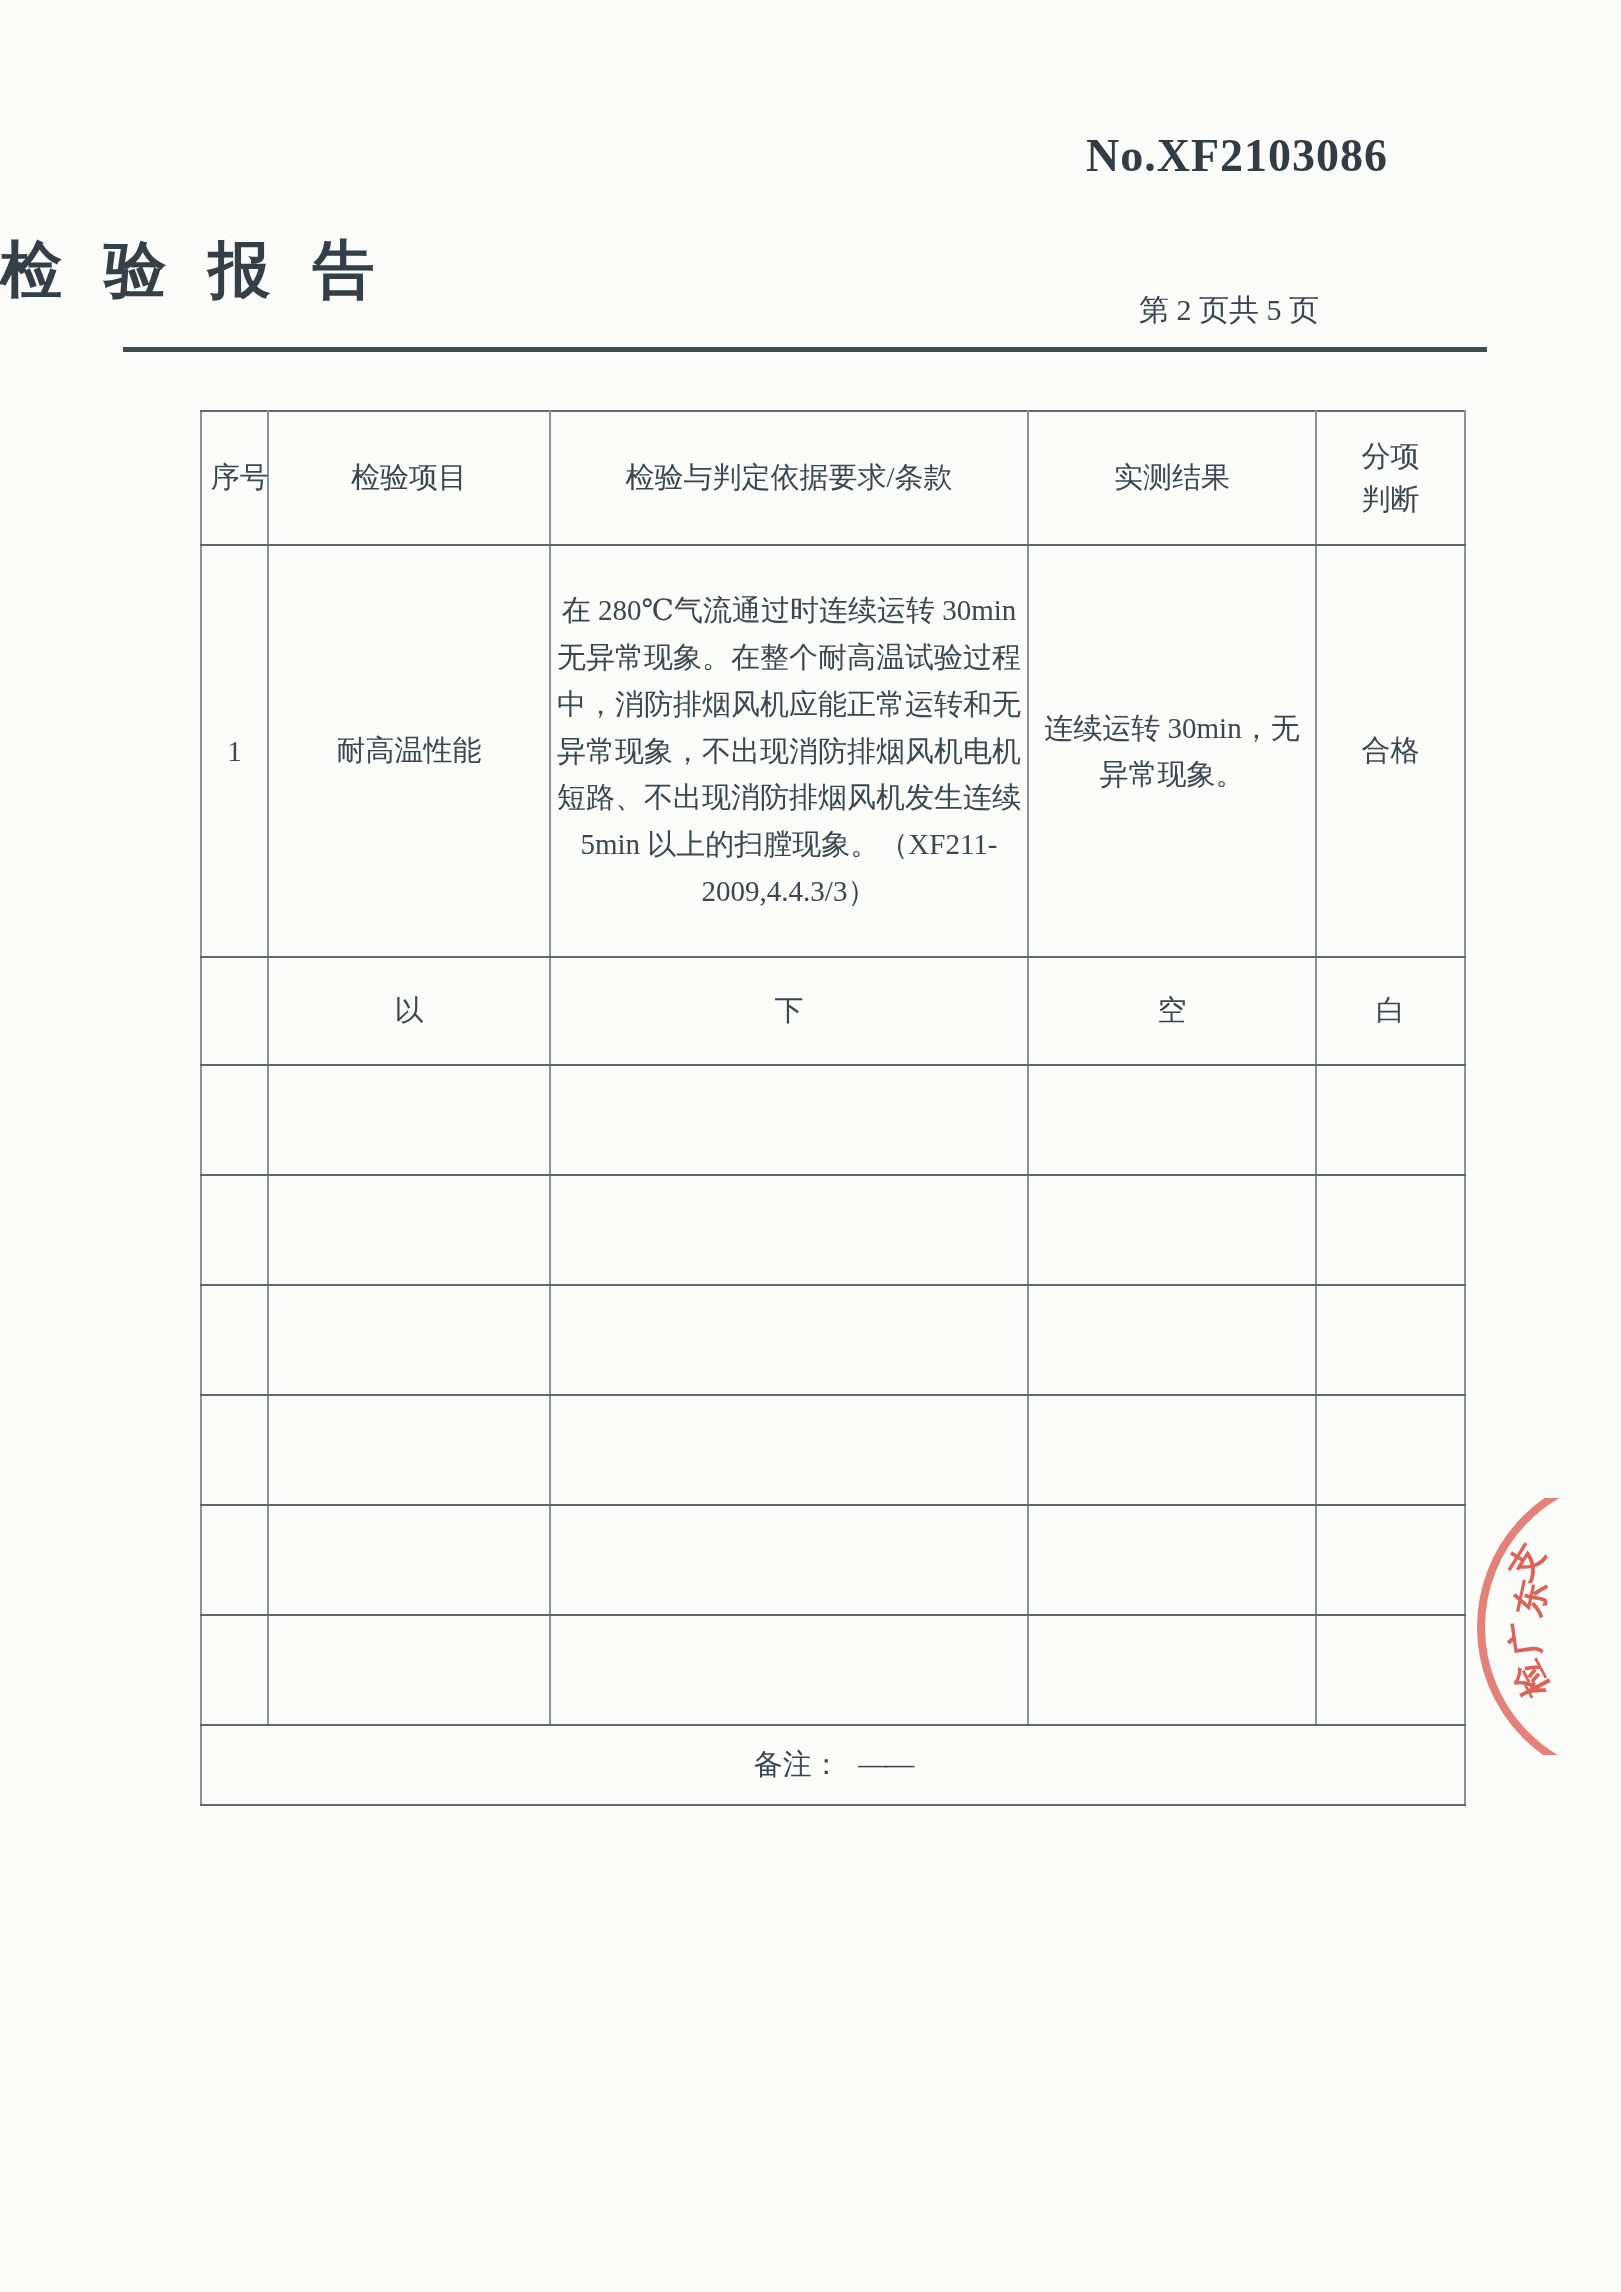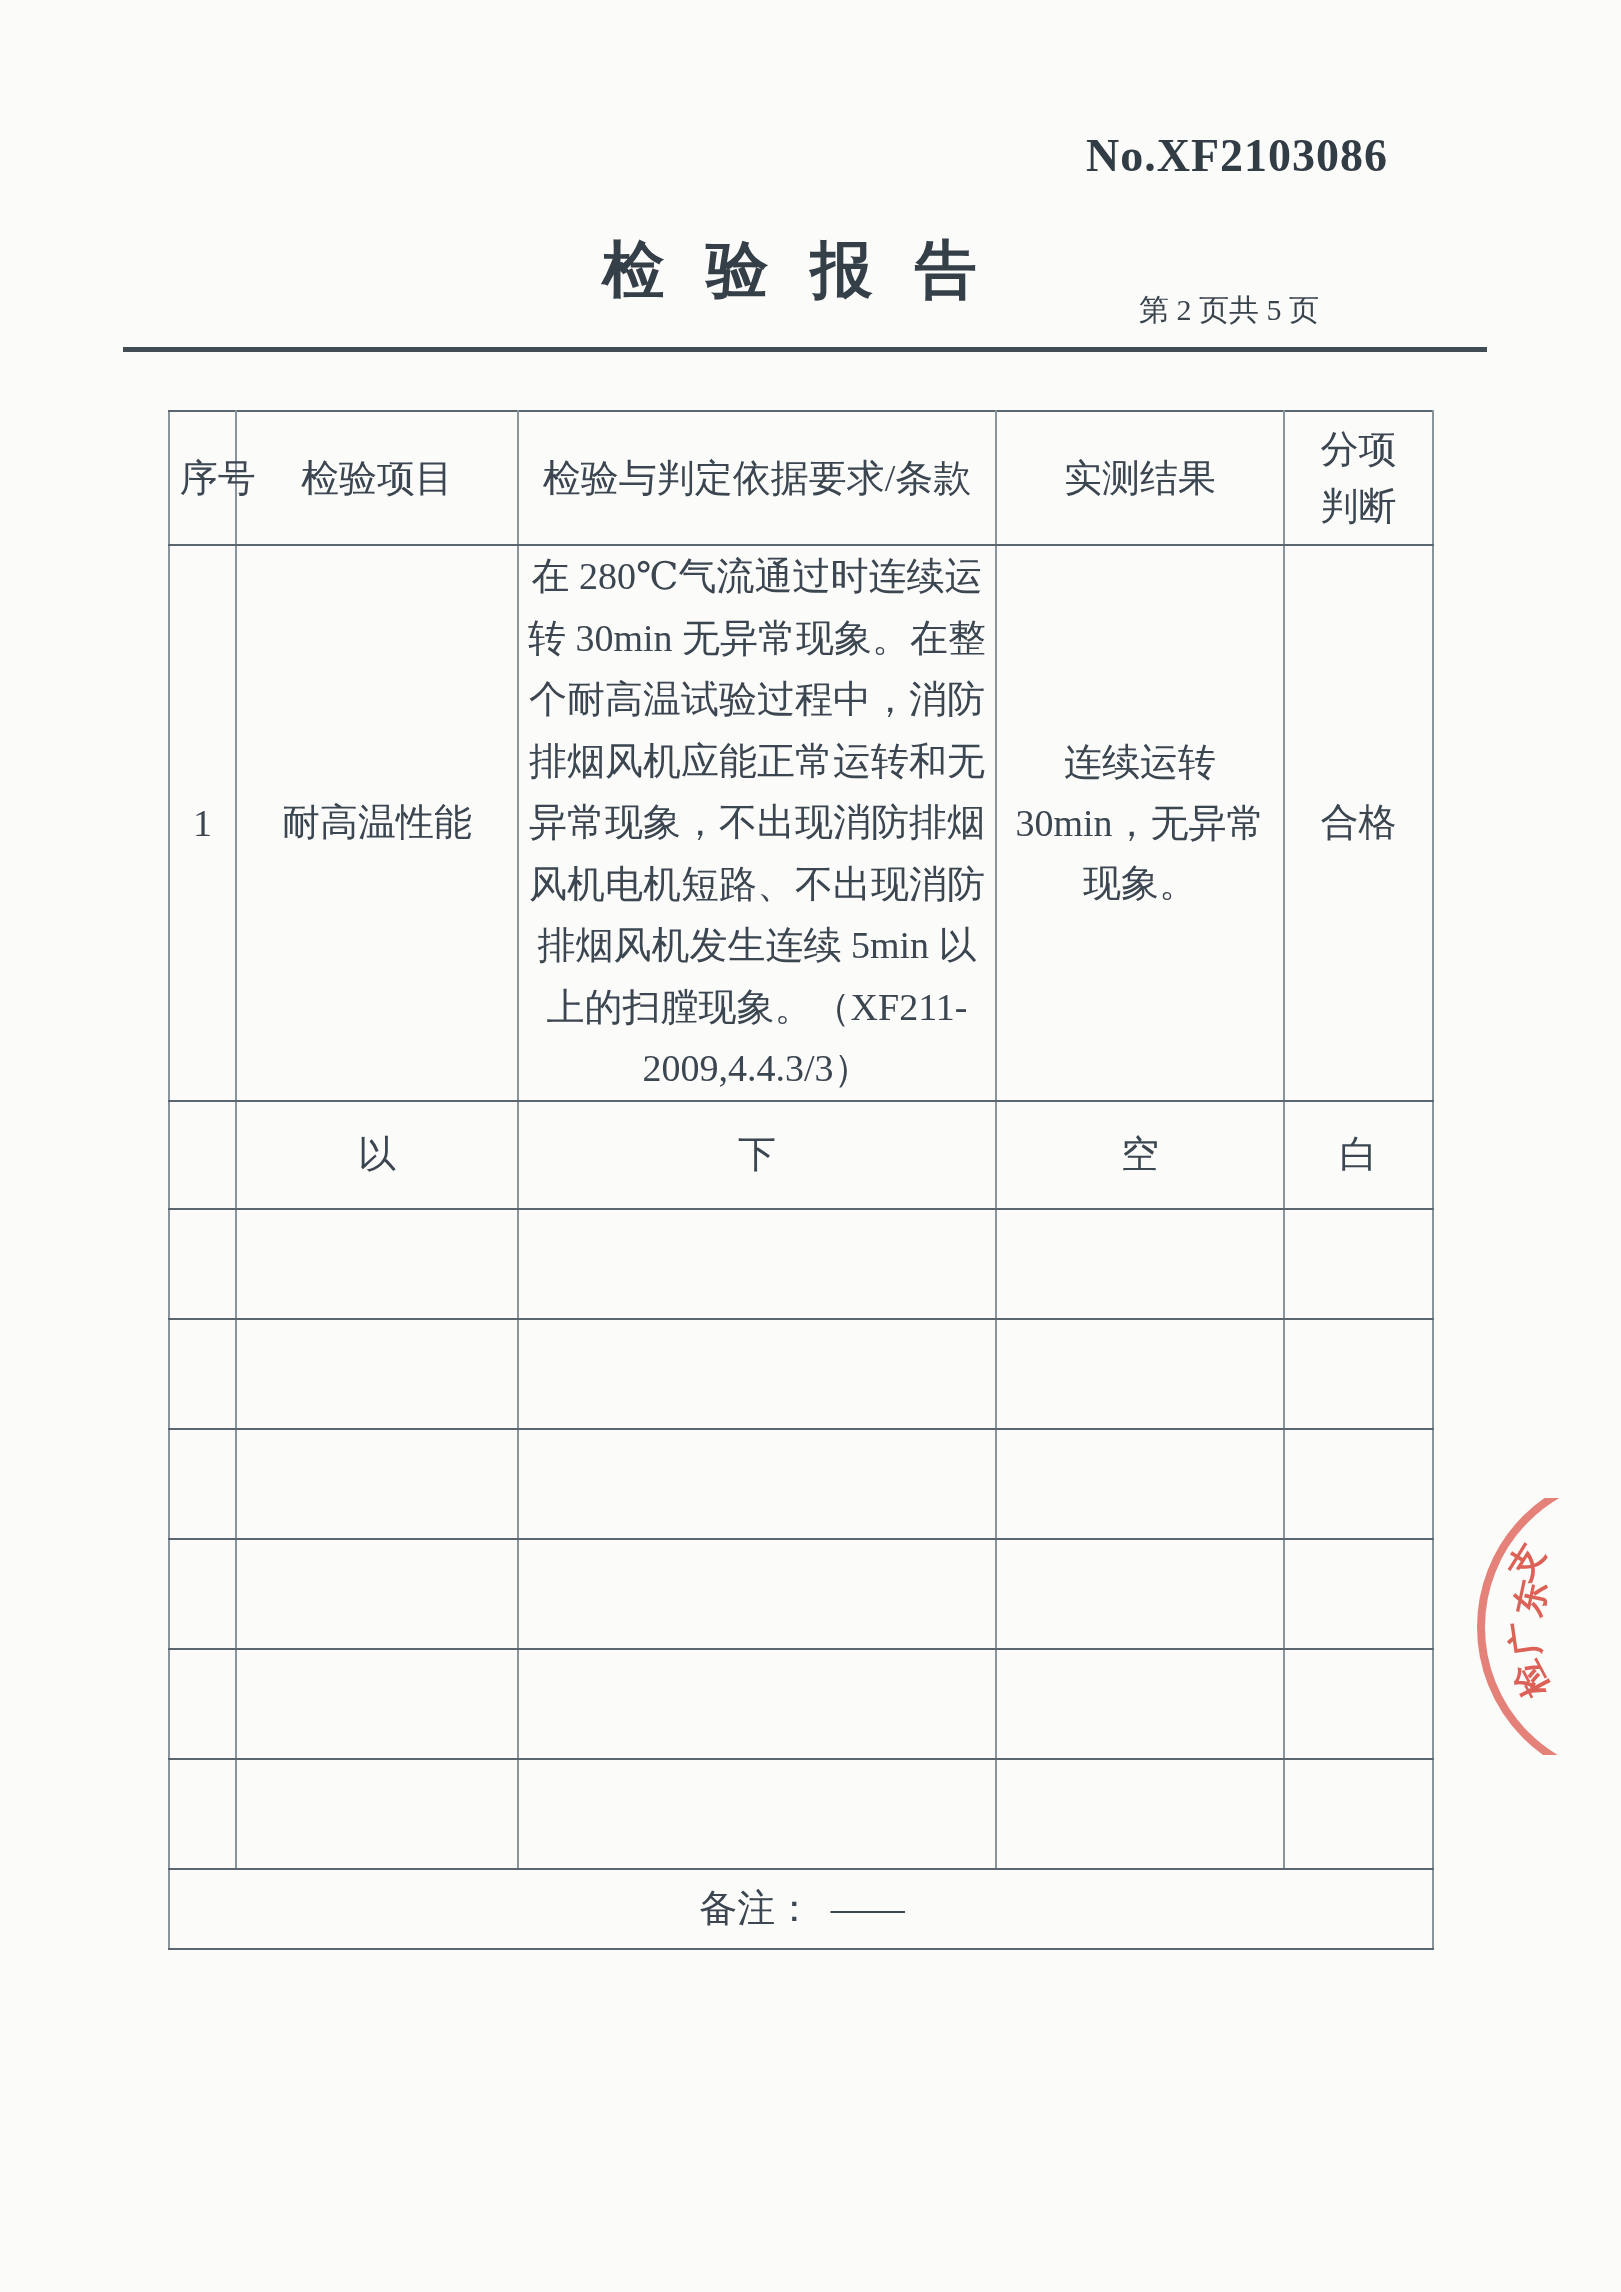--- a/index.html
+++ b/index.html
@@ -14,39 +14,39 @@
   .page { position:absolute; inset:0;padding-left:48px; }
 
   
   .report-no {
     position:absolute; top:129px; right:233px;
     font-size:46px; font-weight:bold; color:#323c45;
     letter-spacing:1px;
   }
   .title {
     position:absolute; top:228px; left:0; width:100%;
-    text-align:center;
+    text-align:left;
     font-size:62px; font-weight:bold; color:#353f48;
     letter-spacing:0.68em;
   }
   .page-indicator {
     position:absolute; top:290px; right:302px;
     font-size:30px; color:#3a444d;margin-left:32px;
   }
   .header-rule {
     position:absolute; top:347px; left:123px;
     width:1364px; height:4.9px; background:#414c55;
   }
 
   
   table.report {
-    position:absolute; left:168px; top:410px;
+    position:absolute; left:200px; top:410px;
     width:1264px;
     border-collapse:collapse; table-layout:fixed;
-    font-size:38px; color:#3c4650;
+    font-size:29px; color:#3c4650;
   }
   table.report td {
     border-left:2px solid #8a949b;
     border-right:2px solid #8a949b;
     border-top:2.9px solid #5c666f;
     border-bottom:2.9px solid #5c666f;
     vertical-align:middle;
     text-align:center;
     padding:0 5.9px;
   }

